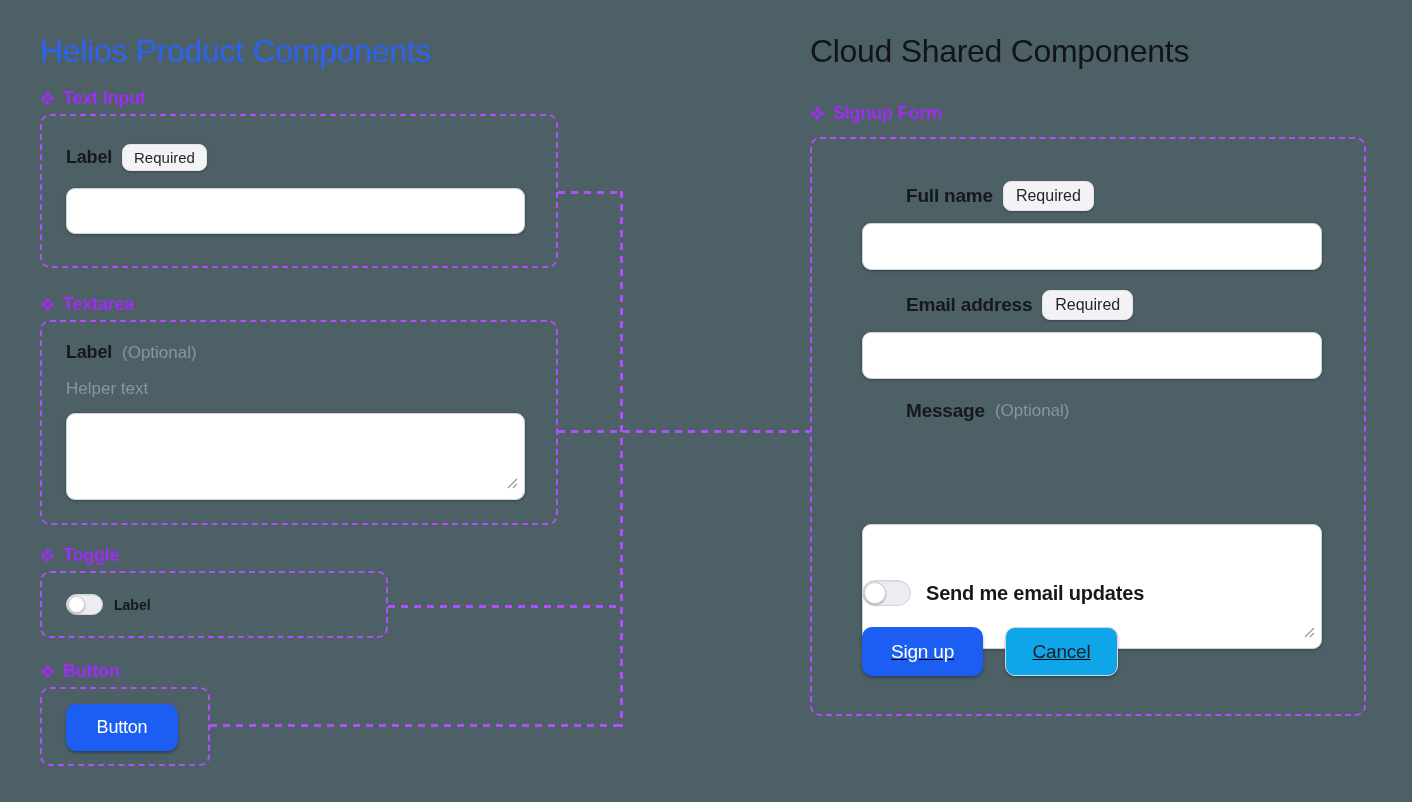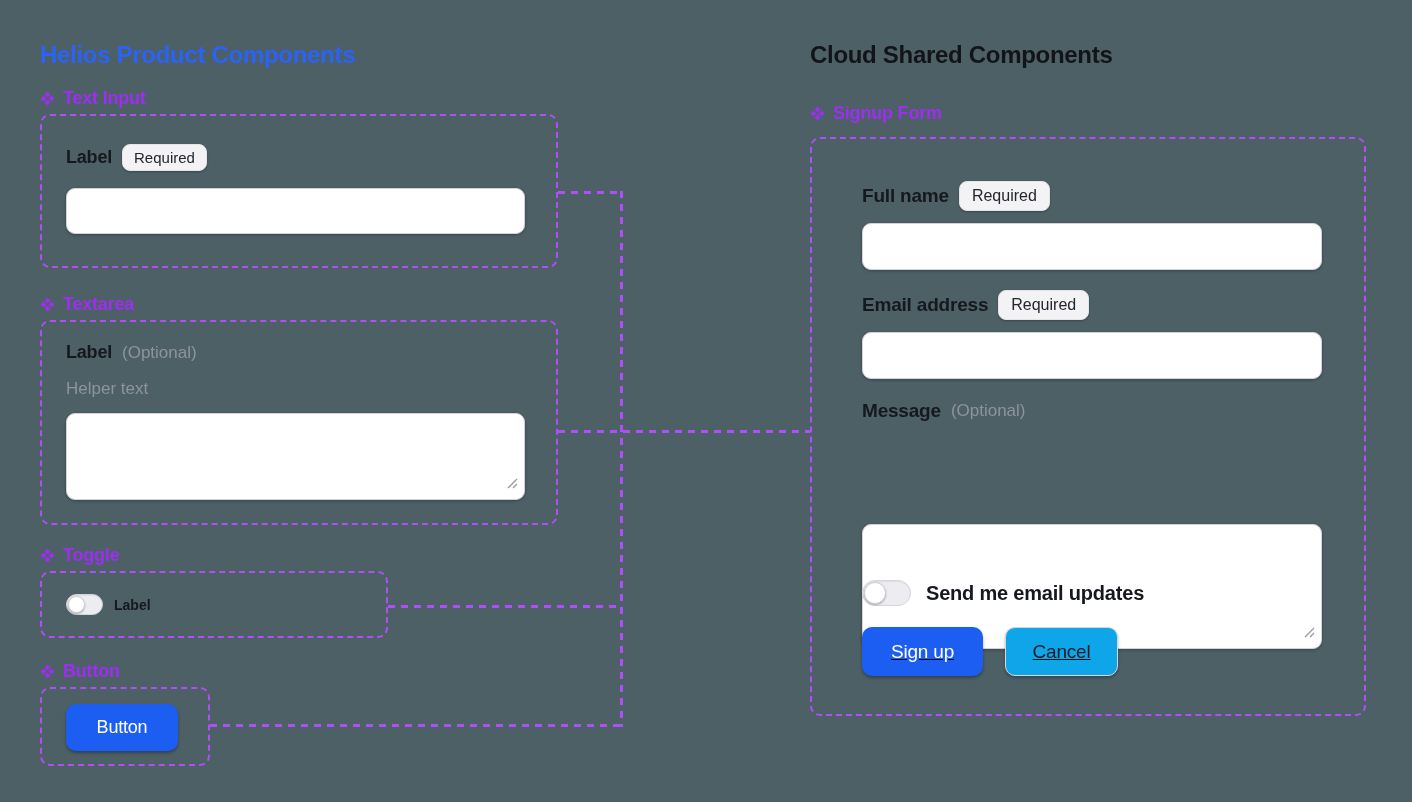--- a/index.html
+++ b/index.html
@@ -3,39 +3,39 @@
 <meta charset="utf-8">
 <style>
   * { margin:0; padding:0; box-sizing:border-box; }
   html,body { background:#4c6065; }
   body { font-family:"Liberation Sans","DejaVu Sans",sans-serif; }
   .canvas { position:relative; width:1412px; height:802px; background:#4c6065; overflow:hidden; }
 
   .abs { position:absolute; }
 
   
-  .section-title { font-size:24px; font-weight:700; letter-spacing:-0.3px;margin-top:8px; }
+  .section-title { font-size:32px; font-weight:400; letter-spacing:-0.3px; }
   .title-blue { color:#2b63f6; }
   .title-dark { color:#121419; }
 
   
   .comp-label { display:flex; align-items:center; gap:8px; color:#9d2ef2; font-size:18px; font-weight:600; letter-spacing:-0.2px; }
   .comp-label svg { display:block; }
 
   
   .comp-frame { border:2px dashed #ae4ff8; border-radius:10px; }
 
   
   .conn-h { height:3px; background-image:repeating-linear-gradient(90deg,#ae4ff8 0 7px,transparent 7px 13px); }
   .conn-v { width:3px; background-image:repeating-linear-gradient(180deg,#ae4ff8 0 7px,transparent 7px 13px); }
 
   
   .field-row { display:flex; align-items:center; gap:10px; }
   .field-label { font-size:18px; font-weight:700; color:#16181f; letter-spacing:-0.2px; }
-  .field-label-lg { font-size:19px; font-weight:700; color:#16181f; letter-spacing:-0.2px; }
+  .field-label-lg { font-size:19px; font-weight:700; color:#16181f; letter-spacing:-0.2px;margin-left:44px; }
   .optional { font-size:17px; color:#8e939e; font-weight:400; }
   .helper-text { font-size:17px; color:#8e939e; }
 
   .badge { display:inline-flex; align-items:center; padding:4px 11px; background:#f3f3f5; border:1px solid #e4e4e9;
            border-radius:8px; font-size:15px; color:#23262e; box-shadow:0 1px 2px rgba(10,10,30,.28); }
   .badge-lg { font-size:16px; padding:5px 12px; }
 
   
   .text-input, .text-area { width:100%; height:100%; background:#ffffff; border:1px solid #d2d2da; border-radius:9px;
            box-shadow:0 1px 3px rgba(15,15,35,.32); outline:none; resize:none;

